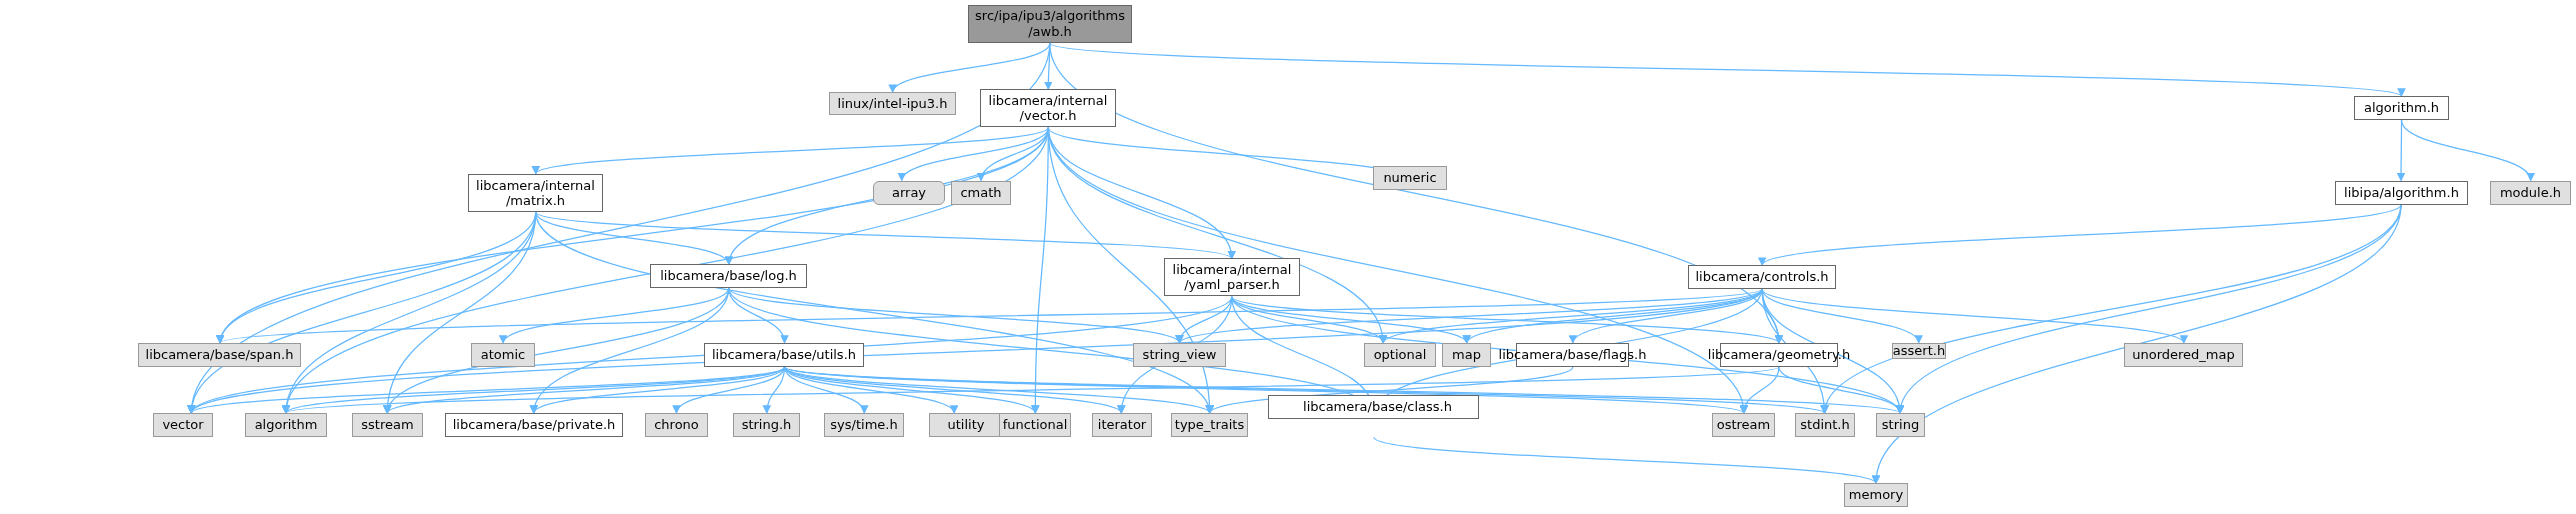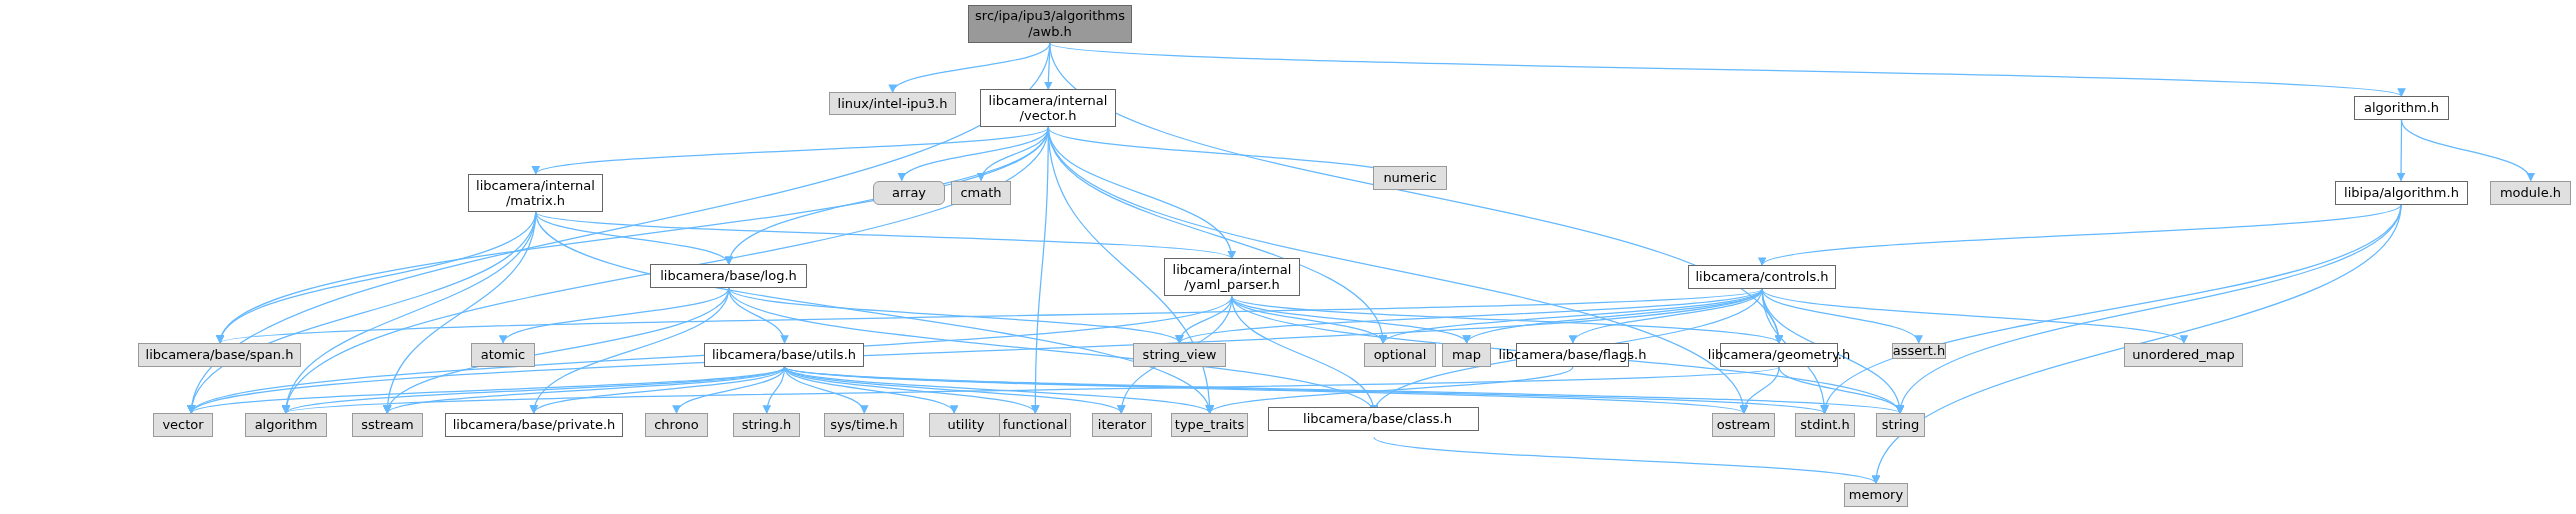--- a/index.html
+++ b/index.html
@@ -135,19 +135,19 @@
     <div class="node sys" style="left: 245px; top: 413px; width: 82px; height: 24px;">algorithm</div>
     <div class="node sys" style="left: 352px; top: 413px; width: 71px; height: 24px;">sstream</div>
     <div class="node local" style="left: 445px; top: 413px; width: 178px; height: 24px;">libcamera/base/private.h</div>
     <div class="node sys" style="left: 645px; top: 413px; width: 63px; height: 24px;">chrono</div>
     <div class="node sys" style="left: 733px; top: 413px; width: 67px; height: 24px;">string.h</div>
     <div class="node sys" style="left: 824px; top: 413px; width: 80px; height: 24px;">sys/time.h</div>
     <div class="node sys" style="left: 929px; top: 413px; width: 74px; height: 24px;">utility</div>
     <div class="node sys" style="left: 999px; top: 413px; width: 72px; height: 24px;">functional</div>
     <div class="node sys" style="left: 1092px; top: 413px; width: 60px; height: 24px;">iterator</div>
     <div class="node sys" style="left: 1171px; top: 413px; width: 77px; height: 24px;">type_traits</div>
-    <div class="node local" style="left: 1268px; top: 407px; width: 211px; height: 24px; padding-left: 8px;">libcamera/base/class.h</div>
+    <div class="node local" style="left: 1268px; top: 395px; width: 211px; height: 24px; padding-left: 8px;">libcamera/base/class.h</div>
     <div class="node sys" style="left: 1712px; top: 413px; width: 63px; height: 24px;">ostream</div>
     <div class="node sys" style="left: 1795px; top: 413px; width: 60px; height: 24px;">stdint.h</div>
     <div class="node sys" style="left: 1876px; top: 413px; width: 49px; height: 24px;">string</div>
     <div class="node sys" style="left: 1844px; top: 483px; width: 64px; height: 24px;">memory</div>
   </div>
 
 
 </body></html>

